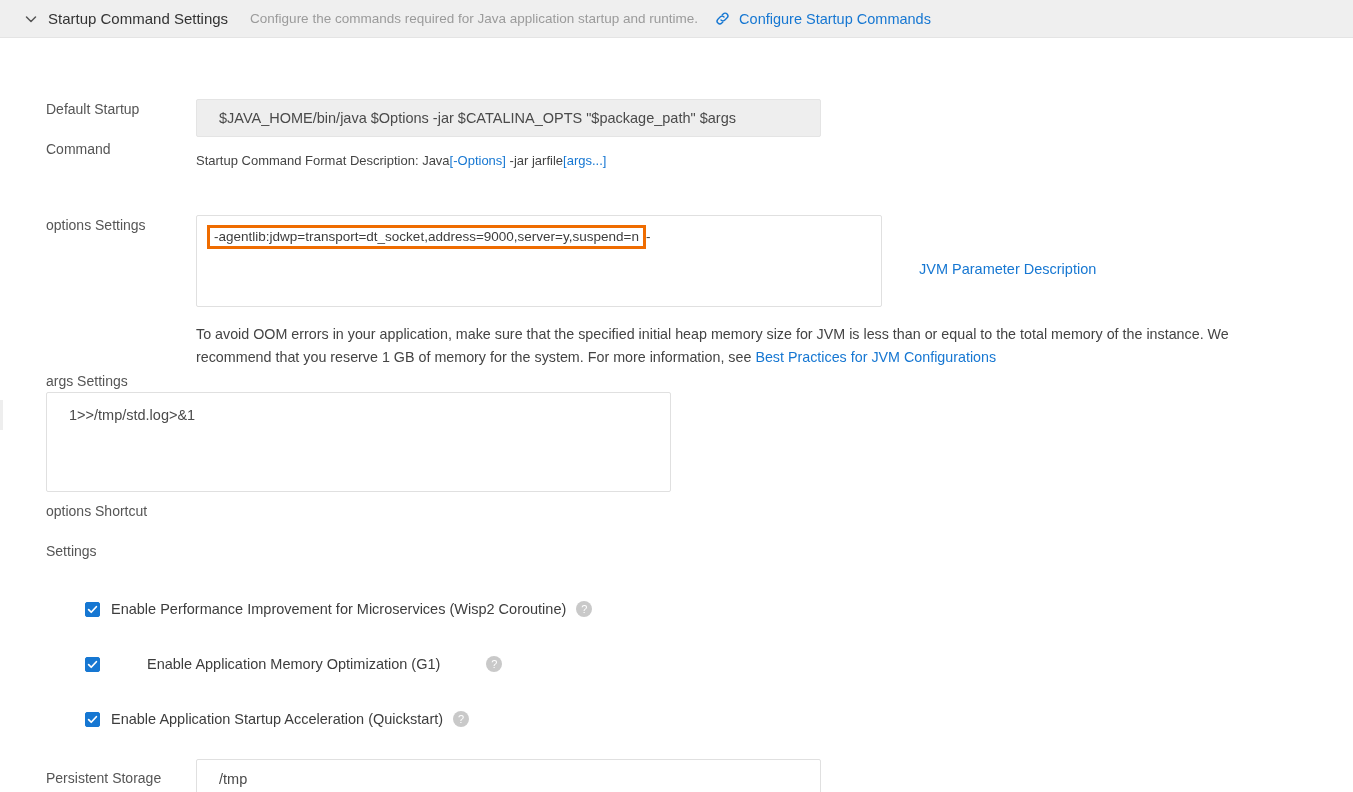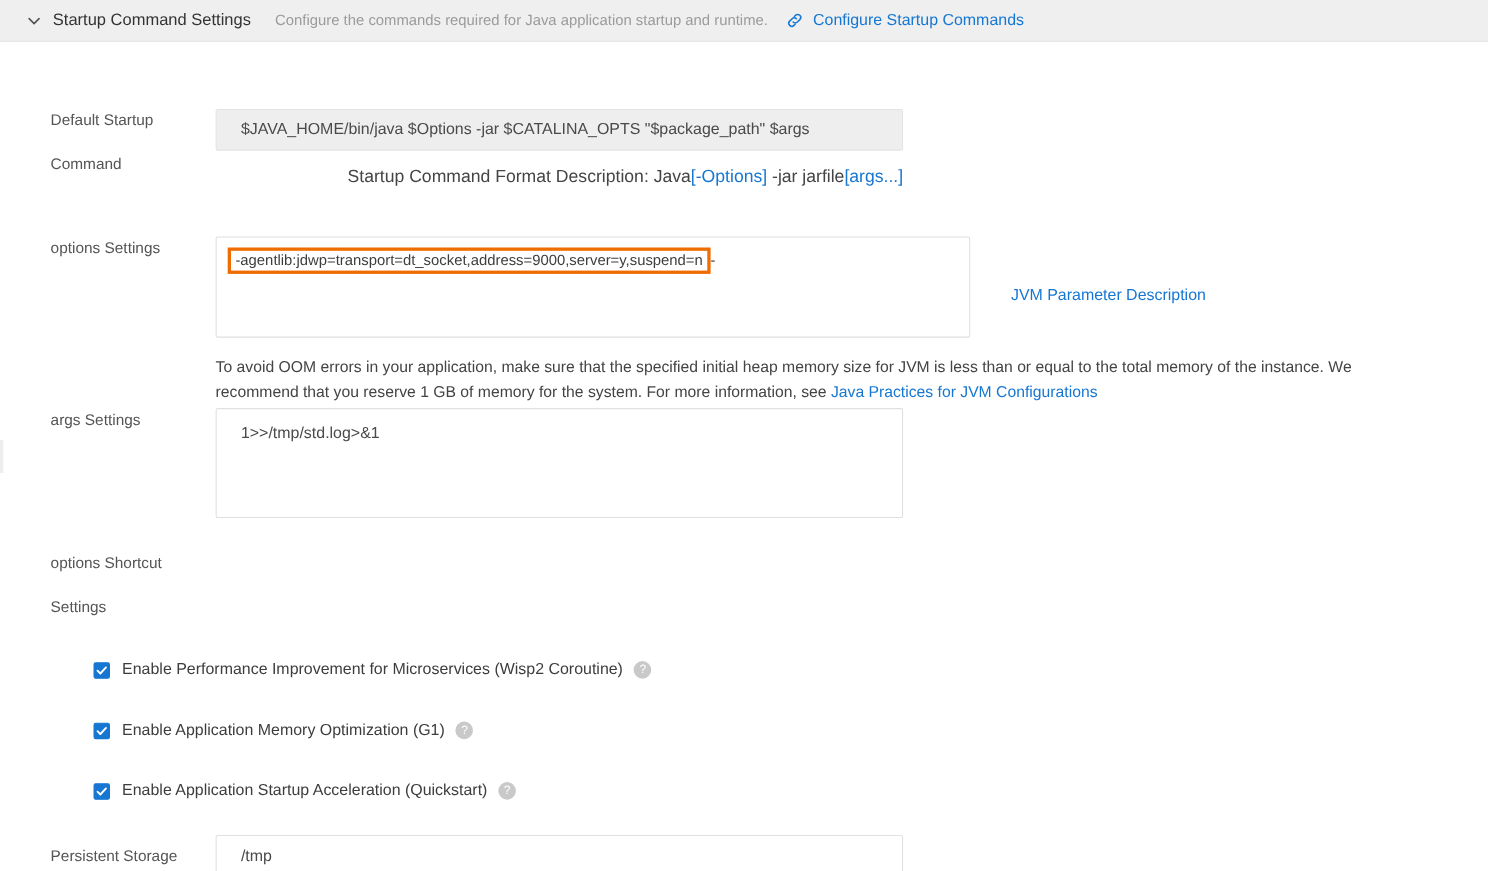--- a/index.html
+++ b/index.html
@@ -109,25 +109,24 @@
     border-radius: 2px;
     box-sizing: border-box;
     display: flex;
     align-items: center;
     padding-left: 22px;
     font-size: 14.5px;
     color: #4a4a4a;
   }
 
   .format-desc {
-    font-size: 16px;
+    font-size: 13px;
     color: #444444;
     line-height: 20px;
     white-space: nowrap;
-    text-align: right;
   }
   .format-desc .blue { color: #1677d2; }
 
   
   .options-box {
     position: relative;
     width: 686px;
     height: 92px;
     background: #ffffff;
     border: 1px solid #e0e0e0;
@@ -280,25 +279,25 @@
 
   <div class="row" style="left:46px; top:177px;">
     <div class="field-label">options Settings</div>
     <div>
       <div style="display:flex; align-items:flex-start;">
         <div class="options-box">
           <div class="options-line"><span class="highlight-box">-agentlib:jdwp=transport=dt_socket,address=9000,server=y,suspend=n</span><span>-</span></div>
         </div>
         <a class="jvm-link" style="margin-left:37px; margin-top:46px;" href="#">JVM Parameter Description</a>
       </div>
-      <div class="note-text" style="margin-top:16px;"><span>To avoid OOM errors in your application, make sure that the specified initial heap memory size for JVM is less than or equal to the total memory of the instance. We recommend that you reserve 1 GB of memory for the system. For more information, see </span><a class="blue-link" href="#">Java Practices for JVM Configurations</a></div>
+      <div class="note-text" style="margin-top:16px;"><span>To avoid OOM errors in your application, make sure that the specified initial heap memory size for JVM is less than or equal to the total memory of the instance. We recommend that you reserve 1 GB of memory for the system. For more information, see </span><a class="blue-link" href="#">Best Practices for JVM Configurations</a></div>
     </div>
   </div>
 
-  <div class="row" style="left:46px; top:333px;">
+  <div class="row" style="left:46px; top:333px;flex-direction:column;">
     <div class="field-label">args Settings</div>
     <div class="args-box">1&gt;&gt;/tmp/std.log&gt;&amp;1</div>
   </div>
 
   <div class="row" style="left:46px; top:463px;">
     <div class="field-label">
       <div>options Shortcut</div>
       <div style="margin-top:19px;">Settings</div>
     </div>
   </div>
@@ -306,21 +305,21 @@
   <div class="cb-row" style="left:46px; top:563px;">
     <span class="cb">
       <svg width="11" height="11" viewBox="0 0 12 12">
           <path d="M1.8 6.2 L4.6 9 L10.2 3" stroke="#ffffff" stroke-width="1.9" fill="none" stroke-linecap="round" stroke-linejoin="round"></path>
         </svg>
     </span>
     <span class="cb-label">Enable Performance Improvement for Microservices (Wisp2 Coroutine)</span>
     <span class="help-icon">?</span>
   </div>
 
-  <div class="cb-row" style="left:46px; top:618px;">
+  <div class="cb-row" style="left:46px; top:618px;gap:36px;">
     <span class="cb">
       <svg width="11" height="11" viewBox="0 0 12 12">
           <path d="M1.8 6.2 L4.6 9 L10.2 3" stroke="#ffffff" stroke-width="1.9" fill="none" stroke-linecap="round" stroke-linejoin="round"></path>
         </svg>
     </span>
     <span class="cb-label">Enable Application Memory Optimization (G1)</span>
     <span class="help-icon">?</span>
   </div>
 
   <div class="cb-row" style="left:46px; top:673px;">

